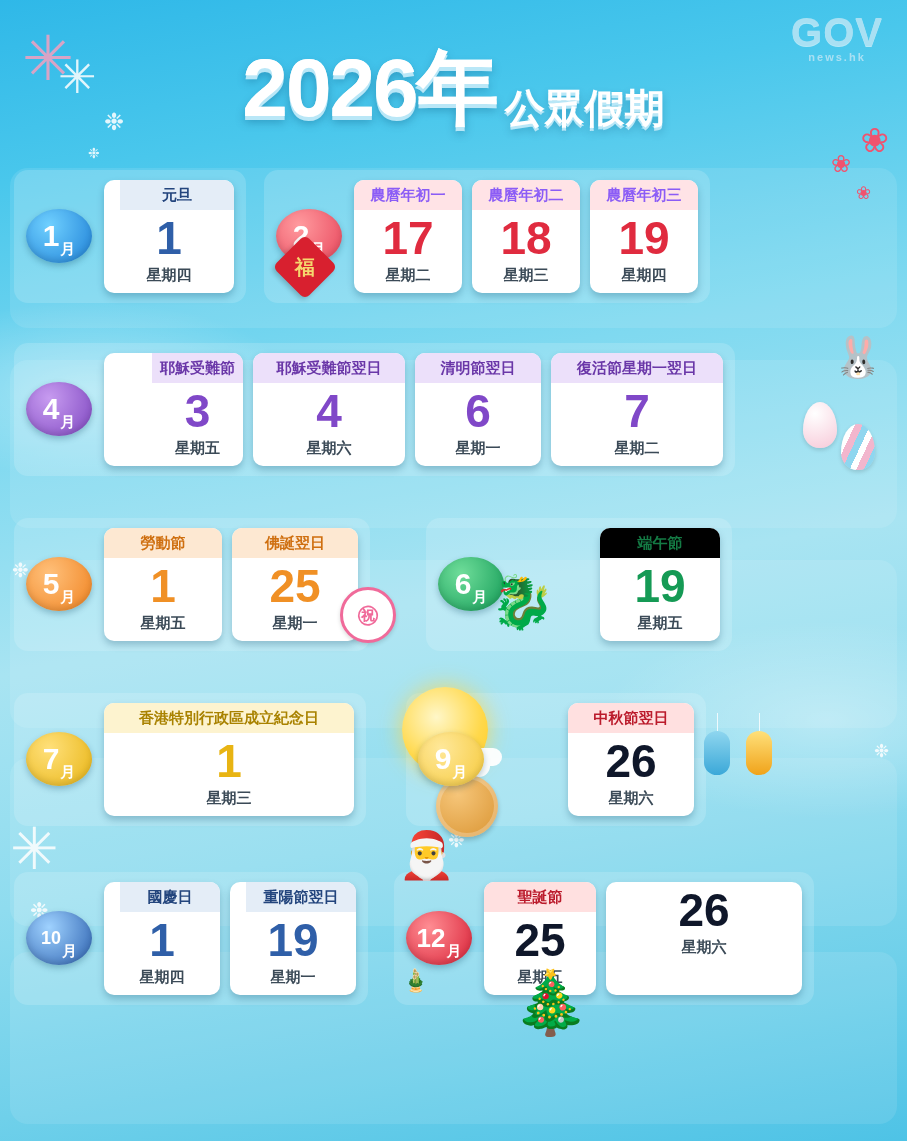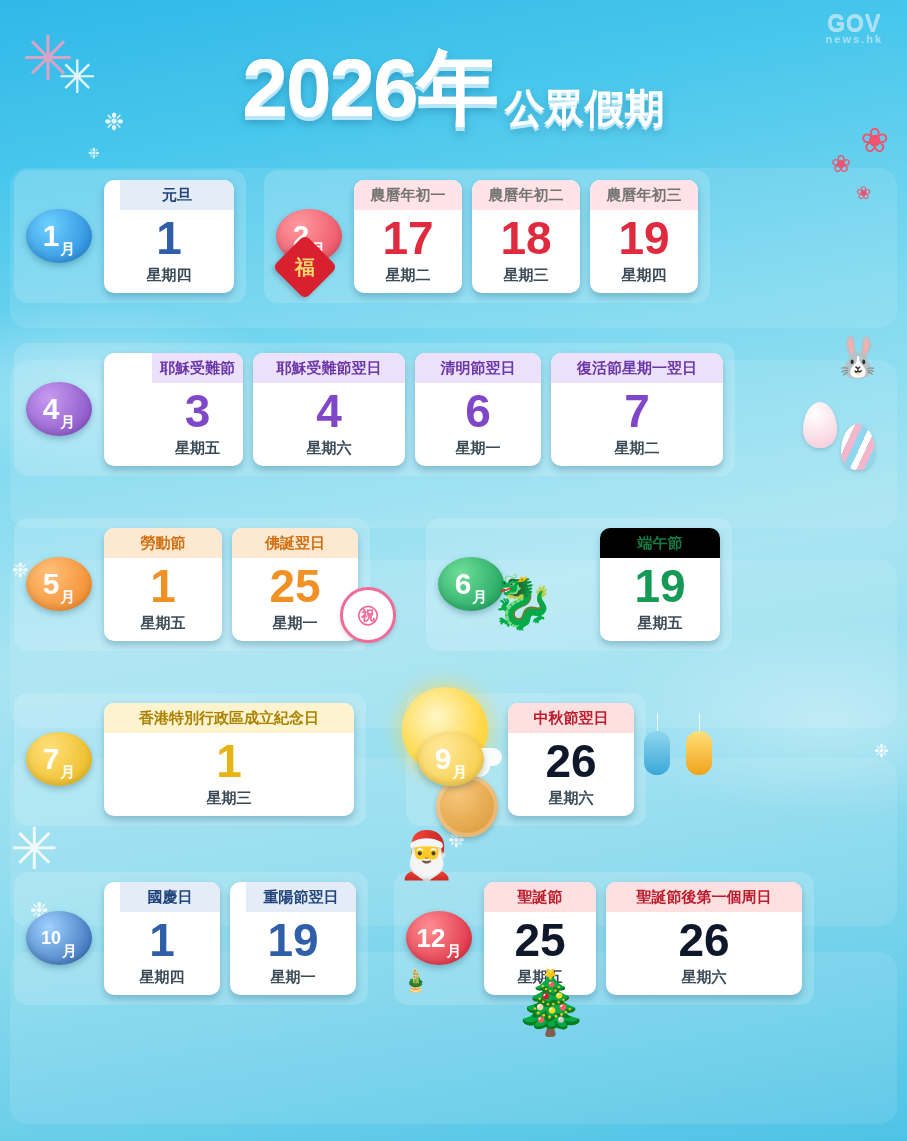--- a/index.html
+++ b/index.html
@@ -40,21 +40,21 @@
   }
   .title-sub {
     font-size:40px; font-weight:bold; color:#ffffff;
     margin-bottom:8px;
     text-shadow: 0 3px 0 #b9e7f7, 0 5px 8px rgba(0,70,110,.3);
   }
   .logo {
     position:absolute; right:24px; top:10px; text-align:center;
     color:#9fdcf1; font-weight:bold;
   }
-  .logo .l1 { font-size:23px; letter-spacing:1px; color:#a9e0f3; text-shadow:0 1px 0 rgba(255,255,255,.6); }
+  .logo .l1 { font-size:40px; letter-spacing:1px; color:#a9e0f3; text-shadow:0 1px 0 rgba(255,255,255,.6); }
   .logo .l2 { font-size:11px; letter-spacing:2px; color:#a9e0f3; margin-top:-4px; }
 
   
   .rows { position:relative; padding:0 14px; }
   .row { position:relative; display:flex; align-items:center; margin-bottom:14px; }
   .row-pad { background: rgba(255,255,255,0.16); border-radius:14px; padding:10px 12px; display:flex; align-items:center; }
 
   
   .month {
     width:66px; height:54px; border-radius:50%;
@@ -94,21 +94,21 @@
     padding:5px 10px 2px;
   }
   .card .wd {
     font-size:15px; font-weight:bold; color:#3b4a57;
     padding:3px 8px 8px;
   }
 
   
   .c-blue  .cap { background:#e4edf7; color:#23457d;margin-left:16px; }
   .c-blue  .day { color:#2f5fa8; }
-  .c-red   .cap { background:#ffe3e6; color:#737373; }
+  .c-red   .cap { background:#ffe3e6; color:#8b5cf6; }
   .c-red   .day { color:#e02b3f; }
   .c-purp  .cap { background:#ece0fa; color:#6a37a8; }
   .c-purp  .day { color:#8048c8; }
   .c-org   .cap { background:#fde8d2; color:#cf6f10; }
   .c-org   .day { color:#f09025; }
   .c-grn   .cap { background:#000000; color:#147a44; }
   .c-grn   .day { color:#159a55; }
   .c-yel   .cap { background:#fdf3cf; color:#a98200; }
   .c-yel   .day { color:#e8b413; }
   .c-crim  .cap { background:#ffe0e0; color:#bb1b2c; }
@@ -340,21 +340,21 @@
     </div>
 
     <div class="row-pad" style="margin-left:40px;position:relative;">
       <div class="sun deco" style="left:-4px;top:-6px;"></div>
       <div class="cloud deco" style="left:24px;top:62px;"></div>
       <div class="month m9" style="z-index:2;">
         <span class="num">9</span>
         <span class="ch">月</span>
       </div>
       <div class="mooncake deco" style="left:30px;top:82px;"></div>
-      <div class="cards" style="margin-left:24px;">
+      <div class="cards" style="margin-left:84px;">
         <div class="card c-crim" style="min-width:126px;">
           <div class="cap">中秋節翌日</div>
           <div class="day">26</div>
           <div class="wd">星期六</div>
         </div>
       </div>
       <div class="deco" style="right:-66px;top:20px;">
         <div class="lantern" style="display:inline-block;background:linear-gradient(180deg,#8fd6ef,#3ba8d8);"></div>
         <div class="lantern" style="display:inline-block;margin-left:12px;margin-top:18px;background:linear-gradient(180deg,#ffe07a,#f0a31a);"></div>
       </div>
@@ -392,21 +392,20 @@
       <div class="deco bauble" style="left:8px;top:96px;">
         <span>🎍</span>
       </div>
       <div class="cards">
         <div class="card c-crim" style="min-width:112px;">
           <div class="cap">聖誕節</div>
           <div class="day">25</div>
           <div class="wd">星期五</div>
         </div>
         <div class="card c-crim" style="min-width:196px;">
-          <div class="cap">聖誕節後第一個周日</div>
           <div class="day">26</div>
           <div class="wd">星期六</div>
         </div>
       </div>
       <div class="deco" style="left:118px;bottom:-34px;">
         <span class="tree">🎄</span>
       </div>
     </div>
   </div>
 

